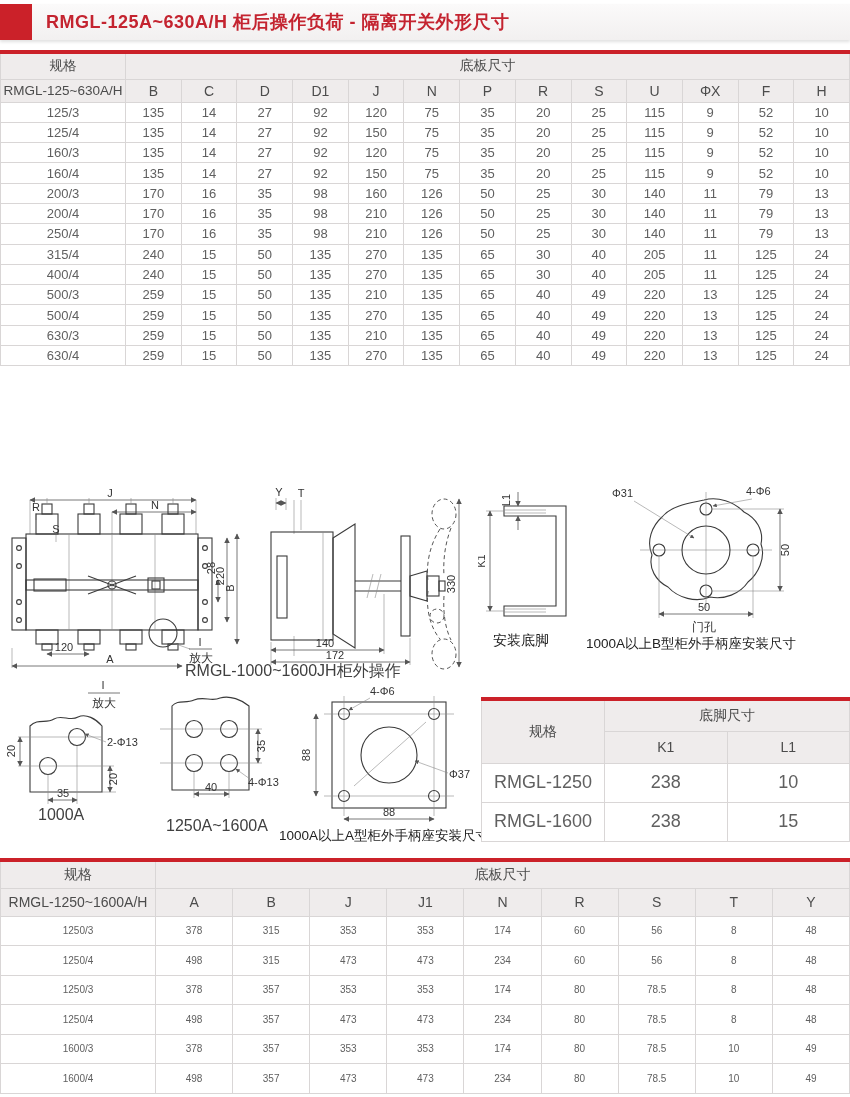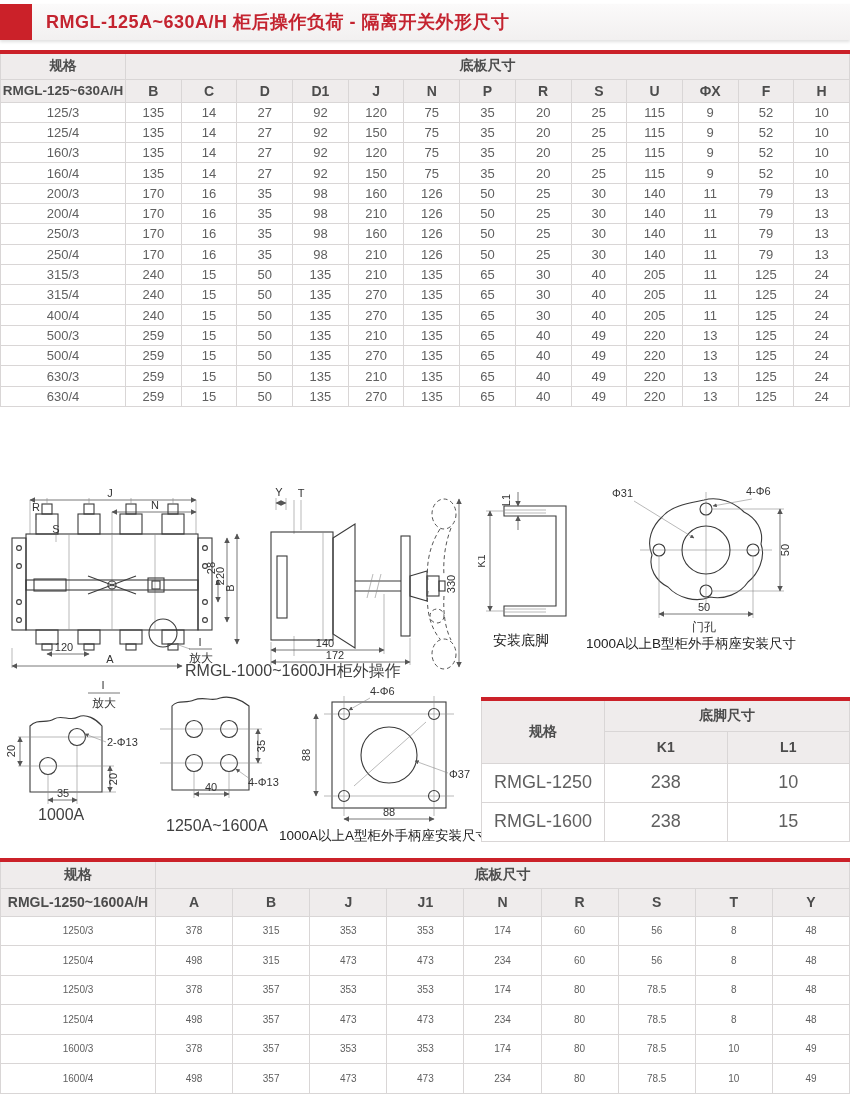--- a/index.html
+++ b/index.html
@@ -8,21 +8,21 @@
 
   
   .title-bar{position:absolute;left:0;right:0;height:36px;background:linear-gradient(#fbfafa,#f2f0f0);
     box-shadow:0 2px 3px rgba(0,0,0,.12);display:flex;align-items:center}
   .red-block{position:absolute;left:0;top:0;width:32px;height:36px;background:#cb2129}
   .title-text{margin-left:46px;font-size:18px;font-weight:bold;color:#c42430;letter-spacing:.5px}
 
   
   table{border-collapse:collapse;table-layout:fixed;position:absolute;background:#fff;border:1px solid #cfc9c9}
   th,td{border:1px solid #d9d6d6;text-align:center;vertical-align:middle;overflow:hidden;white-space:nowrap;padding:0}
-  thead th{background:#efecec;font-weight:bold;color:#4c4c4c;font-size:14px}
+  thead th{background:#efecec;font-weight:normal;color:#4c4c4c;font-size:14px}
   td{color:#606060;font-size:13px}
   .t1{left:0;top:50px;width:850px;border-top:4px solid #cb2129}
   .t1 thead tr.h1{height:27px}.t1 thead tr.h2{height:23px}.t1 tbody tr{height:20.3px}
   .t1 .c-spec{width:125px}.t1 thead .spec-col{font-size:13.5px}
   .t2{left:481px;top:697px;width:369px;border-top:4px solid #cb2129}
   .t2 thead tr{height:32px}.t2 tbody tr{height:39px}.t2 td{font-size:18px}
   .t2 .c-spec{width:123px}
   .t3{left:0;top:858px;width:850px;border-top:4px solid #cb2129}
   .t3 thead tr{height:28px}.t3 tbody tr{height:29.5px}.t3 td{font-size:10px}
   .t3 .c-spec{width:155px}
@@ -174,66 +174,34 @@
           <td>126</td>
           <td>50</td>
           <td>25</td>
           <td>30</td>
           <td>140</td>
           <td>11</td>
           <td>79</td>
           <td>13</td>
         </tr>
         <tr>
-          <td class="spec-cell">250/3</td>
-          <td>170</td>
-          <td>16</td>
-          <td>35</td>
-          <td>98</td>
-          <td>160</td>
-          <td>126</td>
-          <td>50</td>
-          <td>25</td>
-          <td>30</td>
-          <td>140</td>
-          <td>11</td>
-          <td>79</td>
-          <td>13</td>
-        </tr>
-        <tr>
           <td class="spec-cell">250/4</td>
           <td>170</td>
           <td>16</td>
           <td>35</td>
           <td>98</td>
           <td>210</td>
           <td>126</td>
           <td>50</td>
           <td>25</td>
           <td>30</td>
           <td>140</td>
           <td>11</td>
           <td>79</td>
           <td>13</td>
-        </tr>
-        <tr>
-          <td class="spec-cell">315/3</td>
-          <td>240</td>
-          <td>15</td>
-          <td>50</td>
-          <td>135</td>
-          <td>210</td>
-          <td>135</td>
-          <td>65</td>
-          <td>30</td>
-          <td>40</td>
-          <td>205</td>
-          <td>11</td>
-          <td>125</td>
-          <td>24</td>
         </tr>
         <tr>
           <td class="spec-cell">315/4</td>
           <td>240</td>
           <td>15</td>
           <td>50</td>
           <td>135</td>
           <td>270</td>
           <td>135</td>
           <td>65</td>

